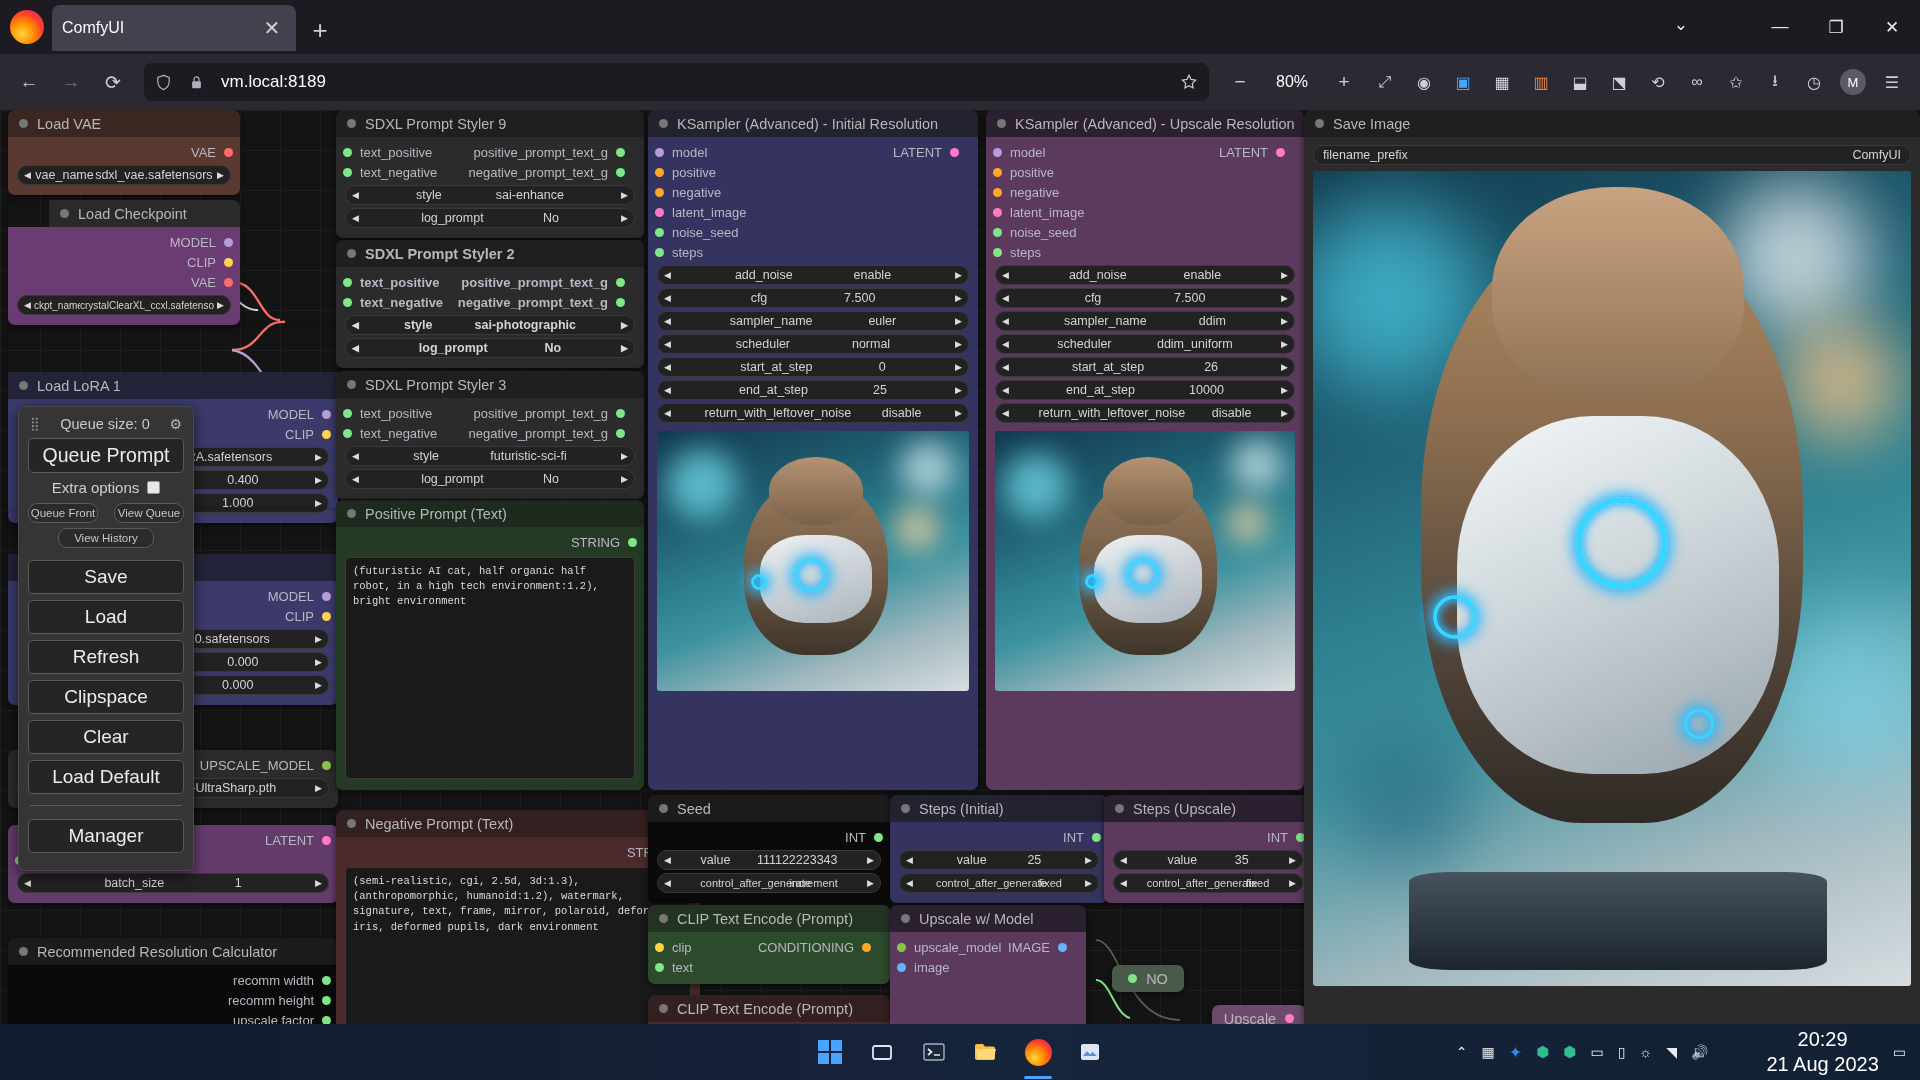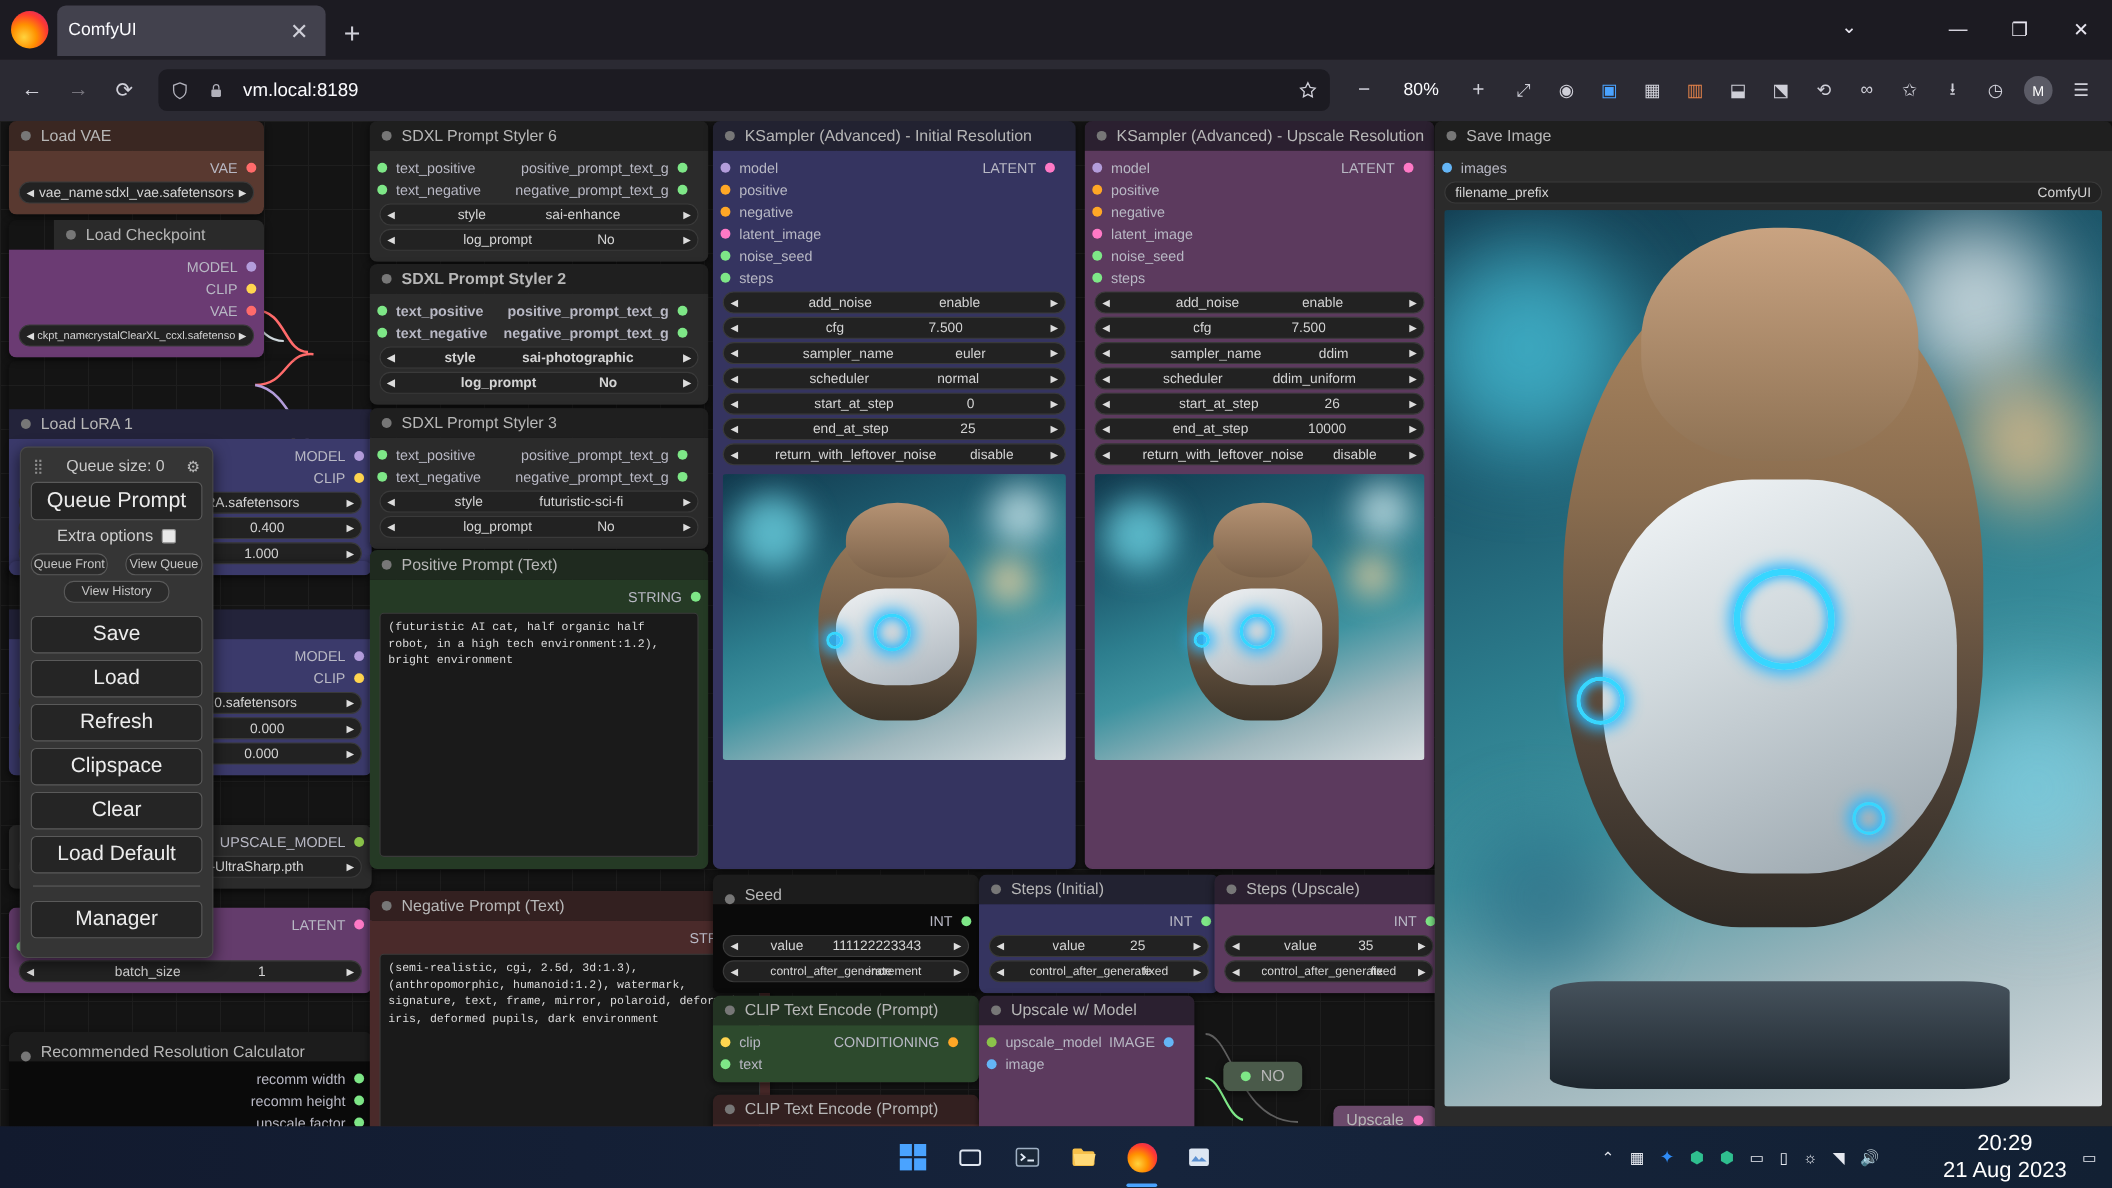--- a/index.html
+++ b/index.html
@@ -66,21 +66,21 @@
     padding:6px 7px; font-family:"Liberation Mono", monospace; font-size:10.5px; color:#dcdcdc;
     line-height:1.45; overflow:hidden; }
 
   
   .t-brown .node-body{background:#593930;} .t-brown .node-title{background:#3a2722;}
   .t-purple .node-body{background:#6b3b73;} .t-purple .node-title{background:#2a2a2a;margin-left:41px;}
   .t-blue   .node-body{background:#353460;} .t-blue   .node-title{background:#222231;}
   .t-indigo .node-body{background:#3b3a6b;} .t-indigo .node-title{background:#23233a;margin-top:44px;}
   .t-violet .node-body{background:#643c6c;}
   .t-dark   .node-body{background:#2b2b2b;} .t-dark   .node-title{background:#1f1f1f;}
-  .t-black  .node-body{background:#0a0a0a;} .t-black  .node-title{background:#1c1c1c;align-items:flex-end;}
+  .t-black  .node-body{background:#0a0a0a;} .t-black  .node-title{background:#1c1c1c;}
   .t-green  .node-body{background:#253a25;} .t-green  .node-title{background:#1f2a1f;}
   .t-greenl .node-body{background:#2d4a2d;} .t-greenl .node-title{background:#233323;}
   .t-red    .node-body{background:#4a2a2a;} .t-red    .node-title{background:#332020;}
   .t-mauve  .node-body{background:#5c3a5e;} .t-mauve  .node-title{background:#2b2030;}
 
   .collapsed { height:27px; }
   .collapsed .node-title{height:27px;}
 
   
   .prev { margin:3px 9px 0; border-radius:3px; overflow:hidden; position:relative; }
@@ -375,21 +375,21 @@
           <span>upscale factor</span>
           <span class="pdot" style="background:#7ee787"></span>
           </div>
 
       </div>
     </div>
 
     <div class="node t-dark" style="left:336px;top:0px;width:308px;">
       <div class="node-title">
         <span class="node-dot"></span>
-        <span>SDXL Prompt Styler 6</span>
+        <span>SDXL Prompt Styler 9</span>
         </div>
       <div class="node-body">
         <div class="port in" style="justify-content:space-between">
           <span style="display:flex;align-items:center">
             <span class="pdot" style="background:#7ee787;margin-right:8px"></span>
             <span>text_positive</span>
             </span>
           <span style="display:flex;align-items:center">
             <span>positive_prompt_text_g</span>
             <span class="pdot" style="background:#7ee787;margin-left:8px"></span>
@@ -865,24 +865,20 @@
         <span class="node-dot" style="background:#ff79c6"></span>
         </div>
     </div>
 
     <div class="node t-dark" style="left:1304px;top:0px;width:616px;height:920px">
       <div class="node-title">
         <span class="node-dot"></span>
         <span>Save Image</span>
         </div>
       <div class="node-body" style="height:893px">
-        <div class="port in">
-          <span class="pdot" style="background:#64b5f6"></span>
-          <span>images</span>
-          </div>
         <div class="widget">
           <span class="wname">filename_prefix</span>
           <span class="wval">ComfyUI</span>
           </div>
         <div class="prev" style="height:815px;margin-top:6px">
           <div class="catimg">
             <div class="bokeh" style="width:190px;height:190px;left:-20px;top:30px;background:#49c7e0;filter:blur(40px)"></div>
             <div class="bokeh" style="width:150px;height:150px;right:40px;top:10px;background:#f2f6f8;filter:blur(34px)"></div>
             <div class="bokeh" style="width:120px;height:120px;right:10px;top:150px;background:#ffc98a;filter:blur(32px)"></div>
             <div class="bokeh" style="width:140px;height:140px;left:20px;bottom:120px;background:#2a6e86;filter:blur(36px)"></div>

